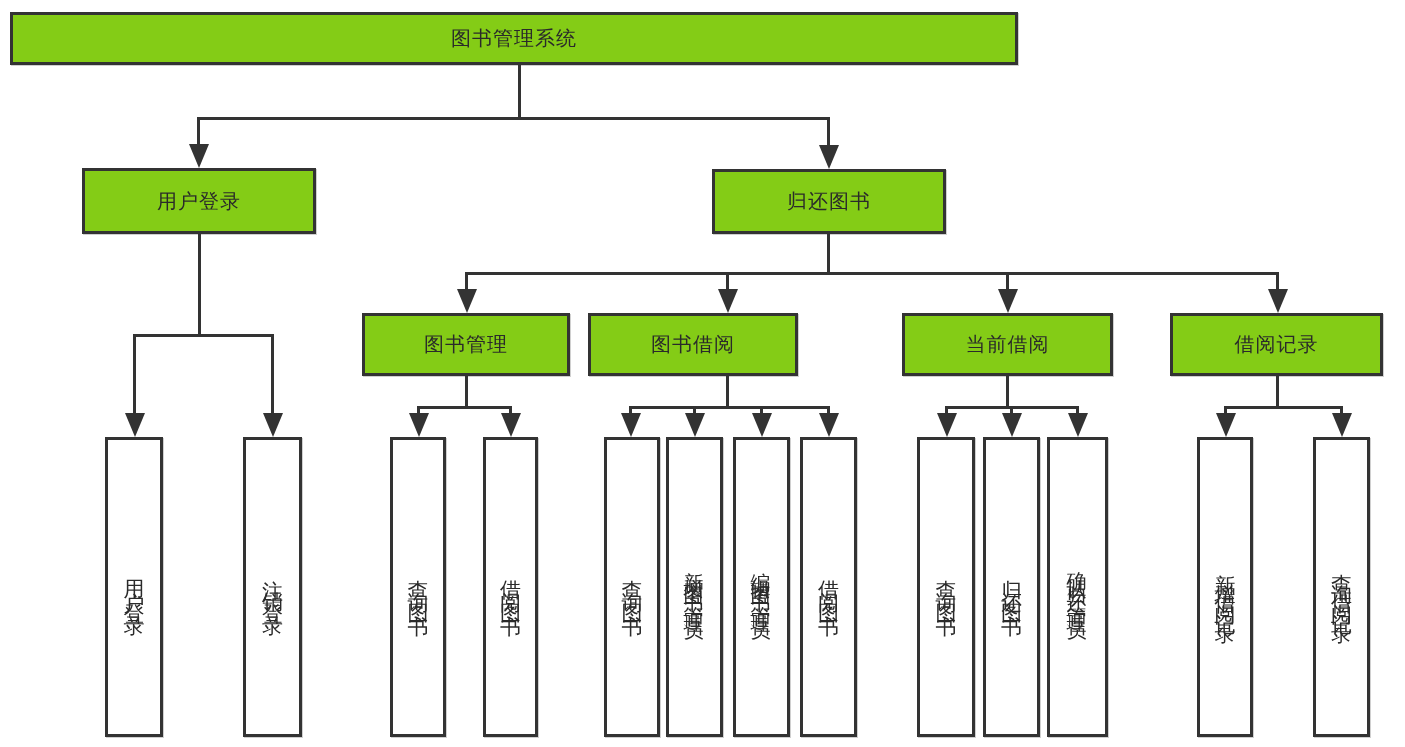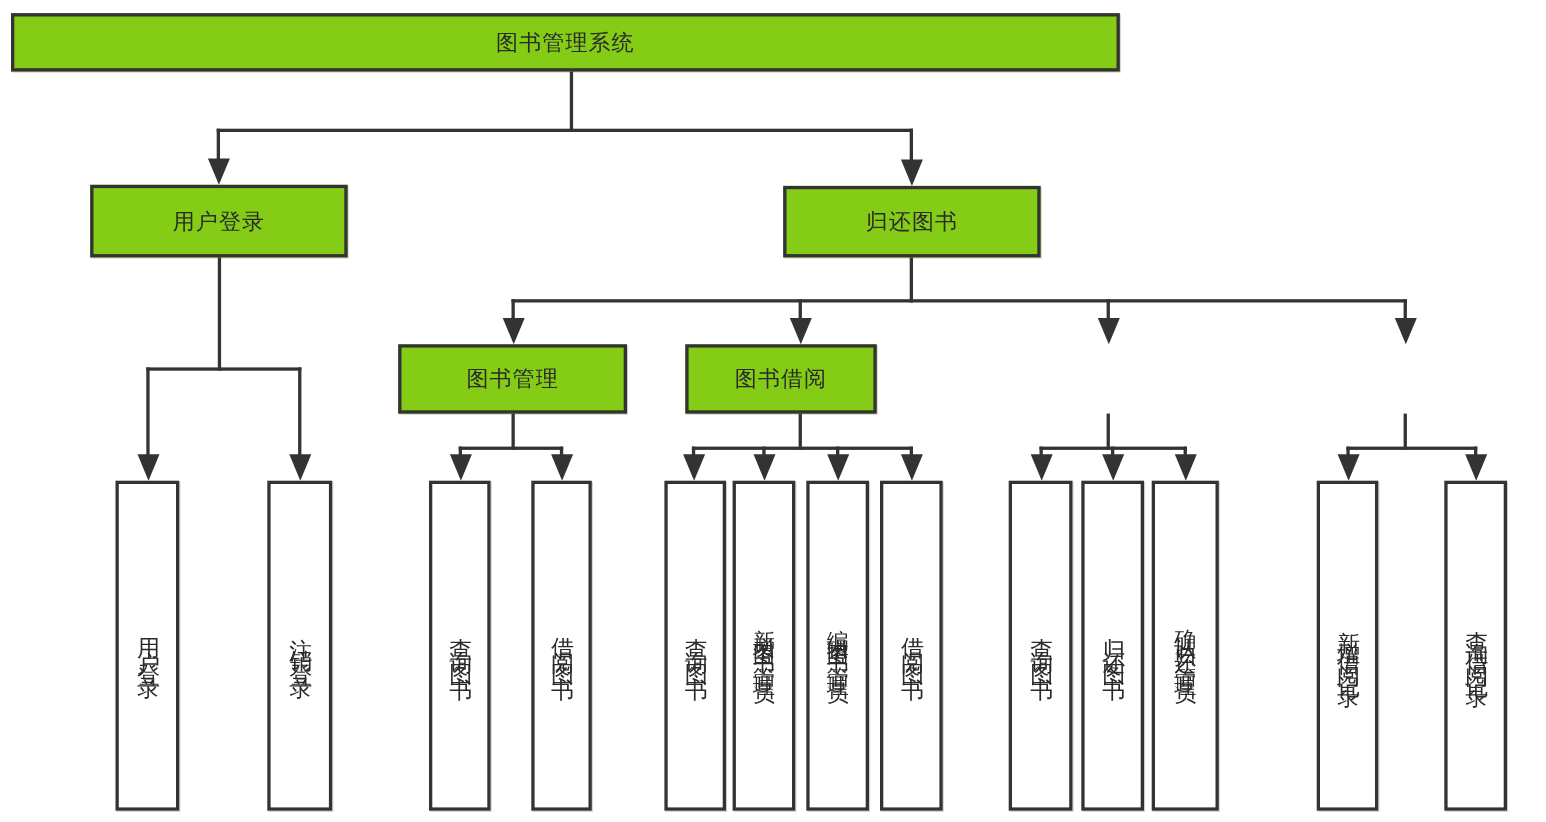--- a/index.html
+++ b/index.html
@@ -102,22 +102,28 @@
   <div class="line" style="left:726px; top:272px; width:3px; height:20px;"></div>
   <div class="arrow" style="left:718px; top:289px;"></div>
   <div class="line" style="left:1006px; top:272px; width:3px; height:20px;"></div>
   <div class="arrow" style="left:998px; top:289px;"></div>
   <div class="line" style="left:1276px; top:272px; width:3px; height:20px;"></div>
   <div class="arrow" style="left:1268px; top:289px;"></div>
 
   <div class="hbox" style="left:362px; top:313px; width:208px; height:63px;">
     <span>图书管理</span>
   </div>
-  <div class="hbox" style="left:623px; top:313px; width:174px; height:63px;">
+  <div class="hbox" style="left:588px; top:313px; width:210px; height:63px;">
     <span>图书借阅</span>
+  </div>
+  <div class="hbox" style="left:902px; top:313px; width:211px; height:63px;">
+    <span>当前借阅</span>
+  </div>
+  <div class="hbox" style="left:1170px; top:313px; width:213px; height:63px;">
+    <span>借阅记录</span>
   </div>
 
   <div class="line" style="left:465px; top:376px; width:3px; height:33px;"></div>
   <div class="line" style="left:417px; top:406px; width:95px; height:3px;"></div>
   <div class="line" style="left:417px; top:406px; width:3px; height:9px;"></div>
   <div class="arrow" style="left:409px; top:413px;"></div>
   <div class="line" style="left:509px; top:406px; width:3px; height:9px;"></div>
   <div class="arrow" style="left:501px; top:413px;"></div>
 
   <div class="line" style="left:726px; top:376px; width:3px; height:33px;"></div>

